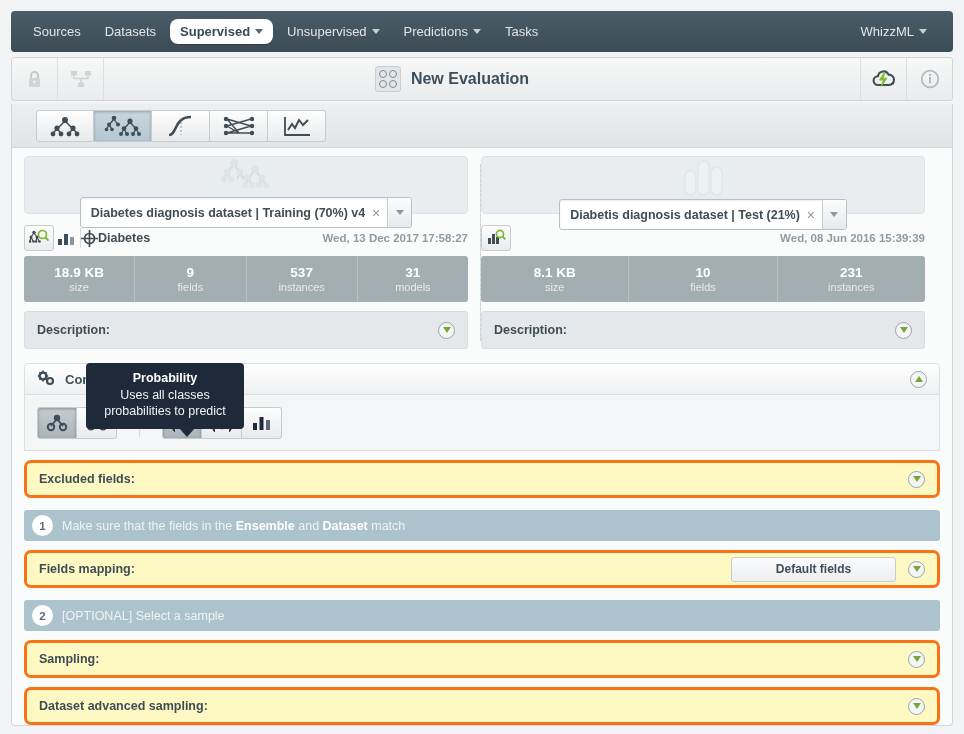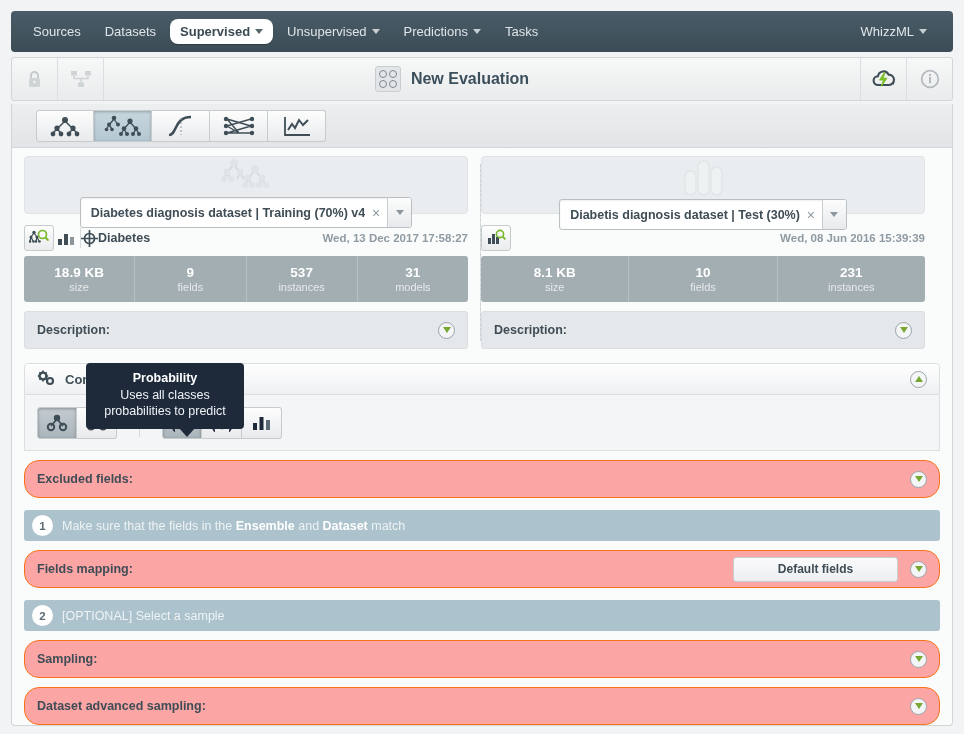--- a/index.html
+++ b/index.html
@@ -289,23 +289,23 @@
   .mode-btn.active {
     background: linear-gradient(to bottom, #c4ccd1 0%, #aab4bb 100%);
     box-shadow: inset 0 1px 3px rgba(0,0,0,.3);
   }
   .group-sep { width: 1px; height: 28px; background: #d7dbdd; margin: 0 10px; }
 
   
   .row-bar {
     margin: 9px 12px 0 12px;
     height: 38px;
-    background: #fca5a5;
-    border: 1px solid #f97316;
-    border-radius: 15px;
+    background: #fef9c3;
+    border: 3px solid #f97316;
+    border-radius: 7px;
     display: flex; align-items: center;
     padding: 0 12px;
     font-size: 12.5px; font-weight: bold; color: #3f4d56;
   }
   .row-bar .value-box {
     margin-left: auto;
     width: 165px; height: 25px;
     background: linear-gradient(to bottom, #fbfbfc 0%, #eceef0 100%);
     border: 1px solid #c7cdd1;
     border-radius: 3px;
@@ -602,21 +602,21 @@
       <div class="pane right">
         <div class="selector-box">
           <span class="sel-icon">
             <svg width="52" height="42" viewBox="0 0 52 42">
               <rect x="8" y="14" width="11" height="24" rx="5.5" fill="#eef1f2" stroke="#e0e5e8" stroke-width="1.4"></rect>
               <rect x="21" y="4" width="11" height="34" rx="5.5" fill="#eef1f2" stroke="#e0e5e8" stroke-width="1.4"></rect>
               <rect x="34" y="10" width="11" height="28" rx="5.5" fill="#eef1f2" stroke="#e0e5e8" stroke-width="1.4"></rect>
             </svg>
           </span>
           <div class="sel-field">
-            <span class="sel-text" title="Search dataset...">Diabetis diagnosis dataset | Test (30%)</span>
+            <span class="sel-text" title="Search dataset...">Diabetis diagnosis dataset | Test (21%)</span>
             <span class="sel-clear">×</span>
             <span class="sel-caret">
                 <i></i>
               </span>
           </div>
         </div>
 
         <div class="meta-row">
           <span class="mini-btn">
             <svg width="20" height="18" viewBox="0 0 20 18">

